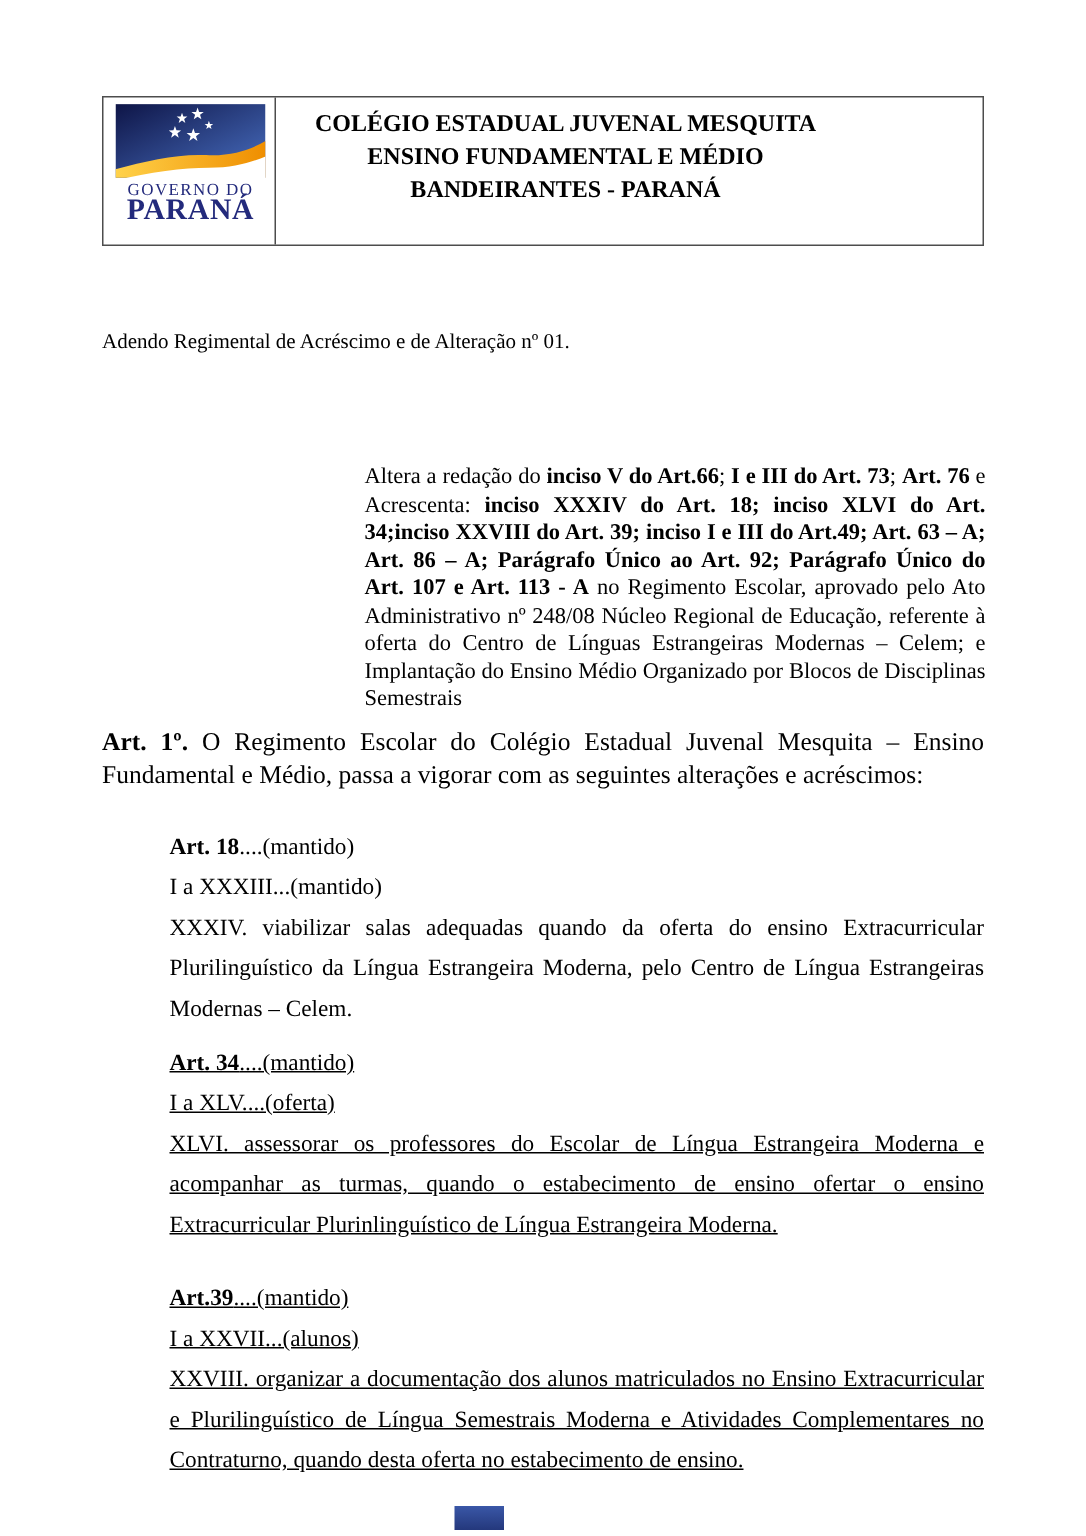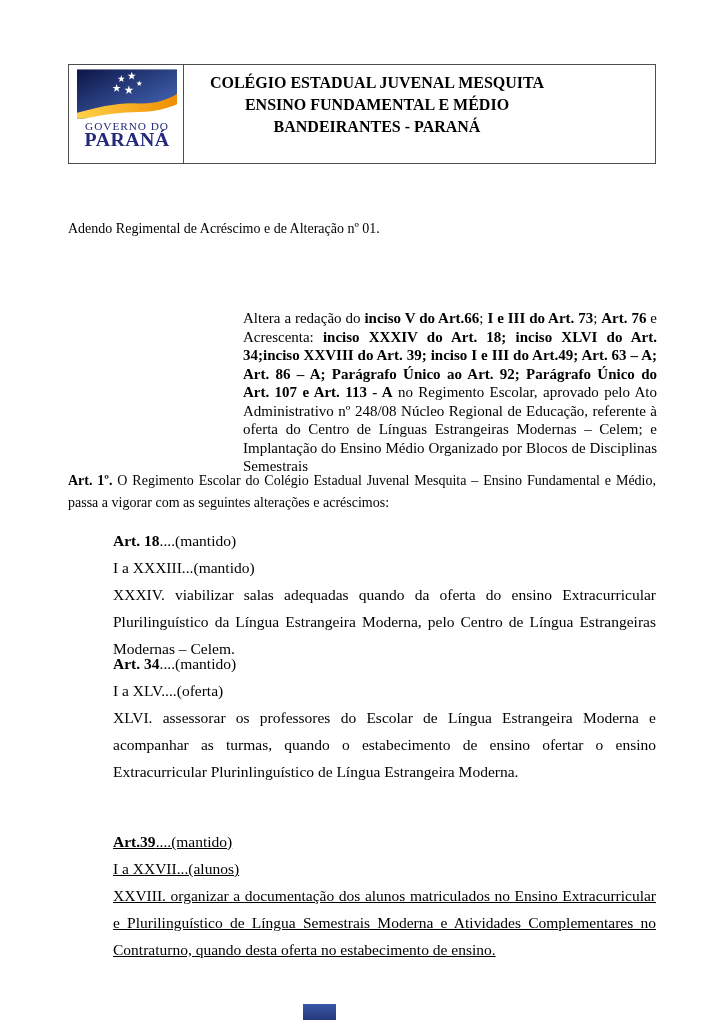--- a/index.html
+++ b/index.html
@@ -48,30 +48,30 @@
     position:absolute;left:68px;top:218px;width:588px;
     font-size:14px;line-height:22px;
   }
   .summary{
     position:absolute;left:243px;top:269px;width:414px;
     font-size:15px;line-height:18.5px;
     text-align:justify;
     margin-top:40px;
   }
   .article1{
-    position:absolute;left:68px;top:470px;width:588px;
-    font-size:14px;line-height:22px;
+    position:absolute;left:68px;top:484px;width:588px;
+    font-size:17px;line-height:22px;
     text-align:justify;
   }
   .section{
     position:absolute;left:113px;width:543px;
-    font-size:15.5px;line-height:27px;
+    font-size:15.5px;line-height:27px;margin-top:24px;
   }
   .sec-18{top:527px;}
-  .sec-34{top:650px;}
+  .sec-34{top:671px;text-decoration:underline;}
   .sec-39{top:828px;text-decoration:underline;}
   .sec-body{text-align:justify;}
   .bold{font-weight:bold;}
   
   .next-page-sliver{
     position:absolute;left:303px;top:1004px;width:33px;height:16px;
     background:linear-gradient(180deg,var(--artifact_blue,#3a57a7),#24387c);
   }
 </style>
 </head>

